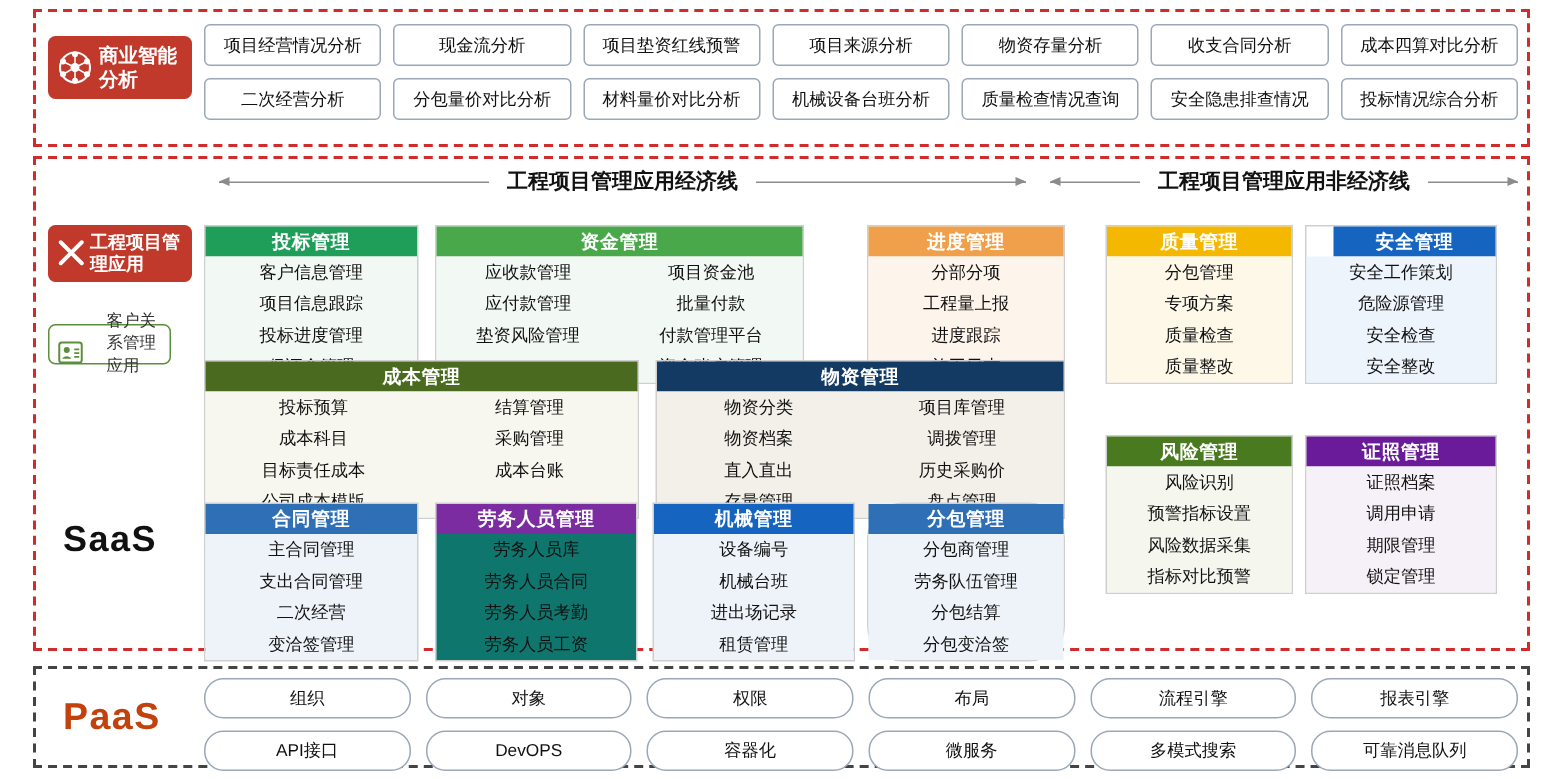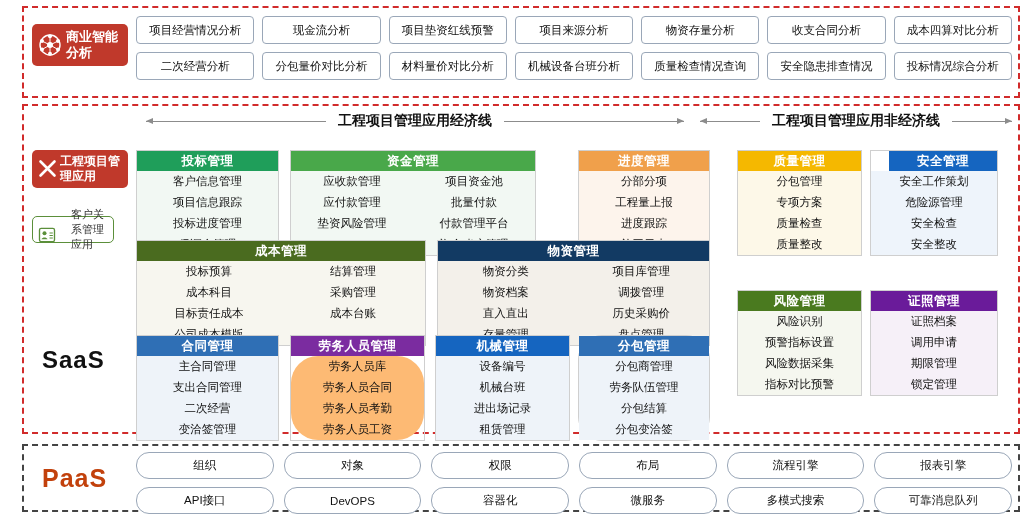--- a/index.html
+++ b/index.html
@@ -439,21 +439,21 @@
         <div class="item">主合同管理</div>
         <div class="item">支出合同管理</div>
         <div class="item">二次经营</div>
         <div class="item">变洽签管理</div>
       </div>
     </div>
   </div>
 
   <div class="card" style="left:290px; top:335px; width:135px;">
     <div class="hd" style="background:#7b2ca0;">劳务人员管理</div>
-    <div class="body" style="background:#fdba74;border-radius:27px;">
+    <div class="body" style="background:#0f766e;">
       <div class="col">
         <div class="item">劳务人员库</div>
         <div class="item">劳务人员合同</div>
         <div class="item">劳务人员考勤</div>
         <div class="item">劳务人员工资</div>
       </div>
     </div>
   </div>
 
   <div class="card" style="left:435px; top:335px; width:135px;">

